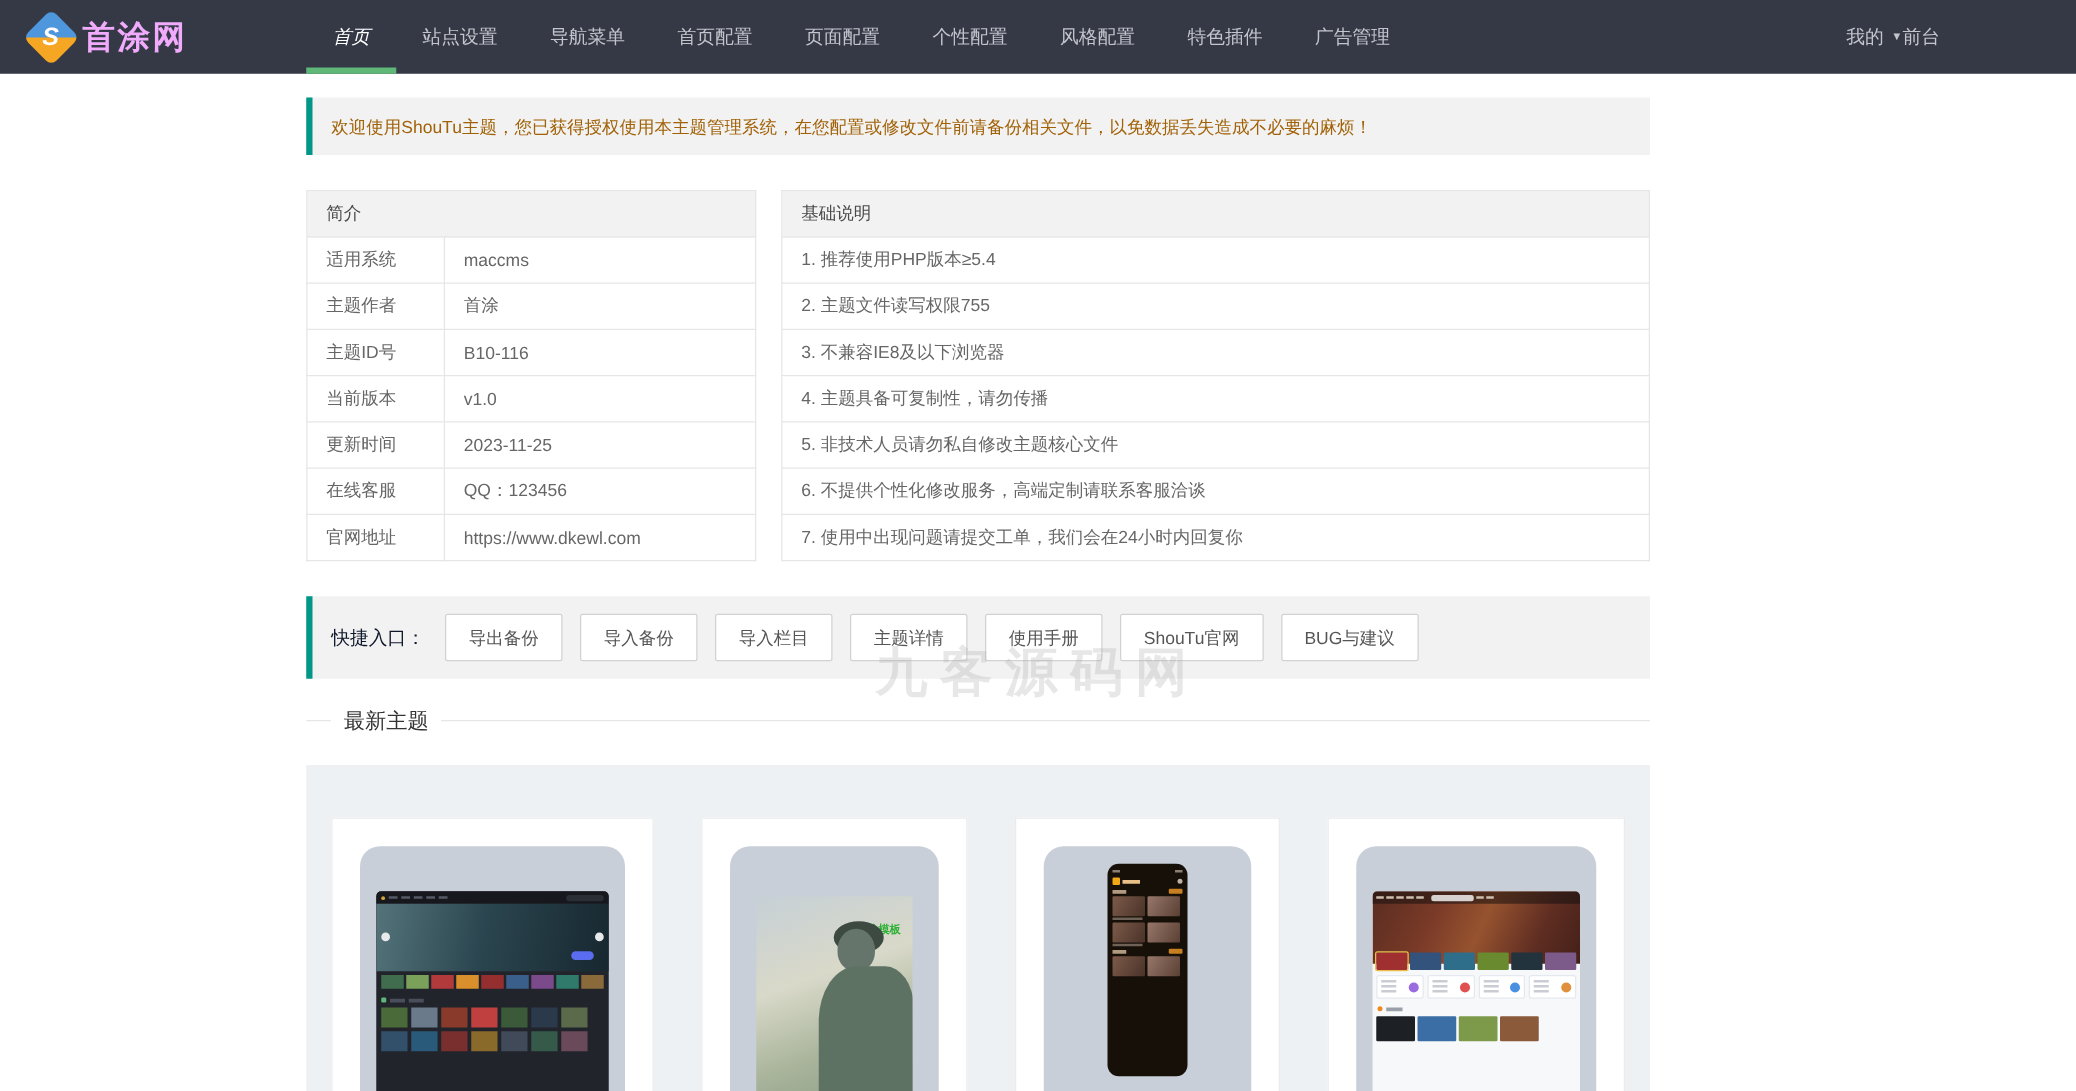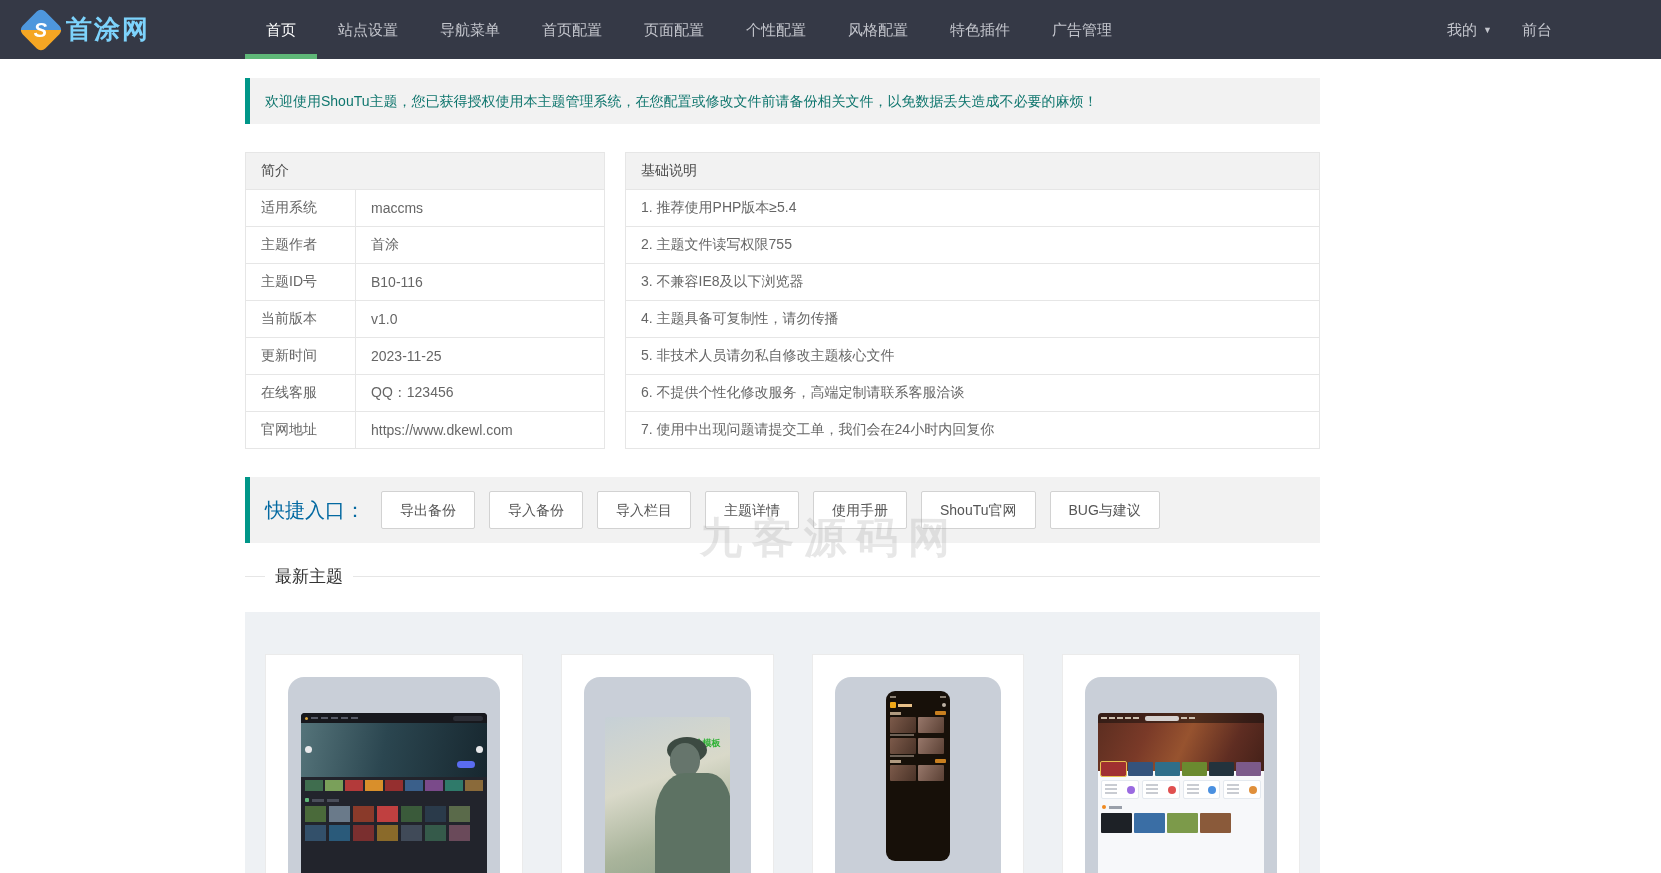--- a/index.html
+++ b/index.html
@@ -6,45 +6,45 @@
   html,body { width:1661px; height:873px; overflow:hidden; background:#fff;
     font-family:"Liberation Sans","DejaVu Sans",sans-serif; }
 
   
   .navbar { height:59px; background:#353946; position:relative; display:flex; align-items:center; }
   .brand { position:absolute; left:25px; top:0; height:59px; display:flex; align-items:center; gap:9px; cursor:pointer; }
   .brand-icon { width:32px; height:32px; border-radius:6px; transform:rotate(45deg);
     background:linear-gradient(135deg,#4e97dd 0%,#4e97dd 49%,#f5a623 51%,#f5a623 100%);
     display:flex; align-items:center; justify-content:center; }
   .brand-icon span { transform:rotate(-45deg); color:#fff; font-weight:bold; font-size:20px; font-style:italic; }
-  .brand-text { color:#7dd3fc; font-size:26px; font-weight:bold; letter-spacing:2px; }
+  .brand-text { color:#f0abfc; font-size:26px; font-weight:bold; letter-spacing:2px; }
   .nav-menu { position:absolute; left:245px; top:0; height:59px; display:flex; }
   .nav-item { height:59px; line-height:59px; padding:0 21px; color:#c3c5cc; font-size:15px; cursor:pointer; position:relative; }
-  .nav-item.active { color:#fff; }
+  .nav-item.active { color:#fff;font-style:italic; }
   .nav-item.active::after { content:""; position:absolute; left:0; right:0; bottom:0; height:5px; background:#5FB878; }
-  .nav-right { position:absolute; right:109px; top:0; height:59px; display:flex; align-items:center; gap:30px; }
+  .nav-right { position:absolute; right:109px; top:0; height:59px; display:flex; align-items:center; }
   .nav-right .nav-item { padding:0; }
   .caret { font-size:9px; margin-left:6px; color:#c3c5cc; vertical-align:2px; }
 
   
   .container { width:1075px; margin-left:245px; position:relative; }
 
-  .quote { margin-top:19px; background:#f2f2f2; border-left:5px solid #009688; padding:14px 15px; font-size:14px; color:#0f766e; line-height:18px; }
+  .quote { margin-top:19px; background:#f2f2f2; border-left:5px solid #009688; padding:14px 15px; font-size:14px; color:#a16207; line-height:18px; }
 
   .tables { display:flex; gap:20px; margin-top:28px; }
   table { border-collapse:collapse; font-size:14px; color:#666; }
   .tbl-intro { width:360px; }
   .tbl-notes { flex:1; width:717px; }
   th,td { border:1px solid #e6e6e6; height:37px; padding:0 15px; text-align:left; font-weight:normal; }
   th { background:#f2f2f2; color:#4a4a4a; }
   .tbl-intro td.lbl { width:110px; }
   .warn-cell { color:#FF0000; }
 
   .quick { margin-top:28px; background:#f2f2f2; border-left:5px solid #009688; padding:14px 15px; display:flex; align-items:center; gap:14px; }
-  .quick-label { font-size:20px; color:#0369a1; margin-right:2px; }
+  .quick-label { font-size:15px; color:#0f172a; margin-right:2px; }
   .btn { height:38px; line-height:36px; padding:0 18px; background:#fff; border:1px solid #d2d2d2; color:#555; font-size:14px; border-radius:2px; cursor:pointer; font-family:inherit; }
 
   fieldset.field-title { margin-top:22px; border:none; border-top:1px solid #e6e6e6; }
   fieldset.field-title legend { margin-left:20px; padding:0 10px; font-size:17px; color:#333; }
 
   .panel { margin-top:24px; background:#eef1f4; padding:42px 20px 40px; height:320px; }
   .cards { display:grid; grid-template-columns:repeat(4,1fr); gap:38px; }
   .card { background:#fff; border:1px solid #ebebeb; padding:22px; height:300px; cursor:pointer; }
   .mockup { background:#c9cfd8; border-radius:16px; height:100%; padding:36px 13px 0; position:relative; overflow:hidden; }
   .screen { border-radius:4px; overflow:hidden; height:200px; }

